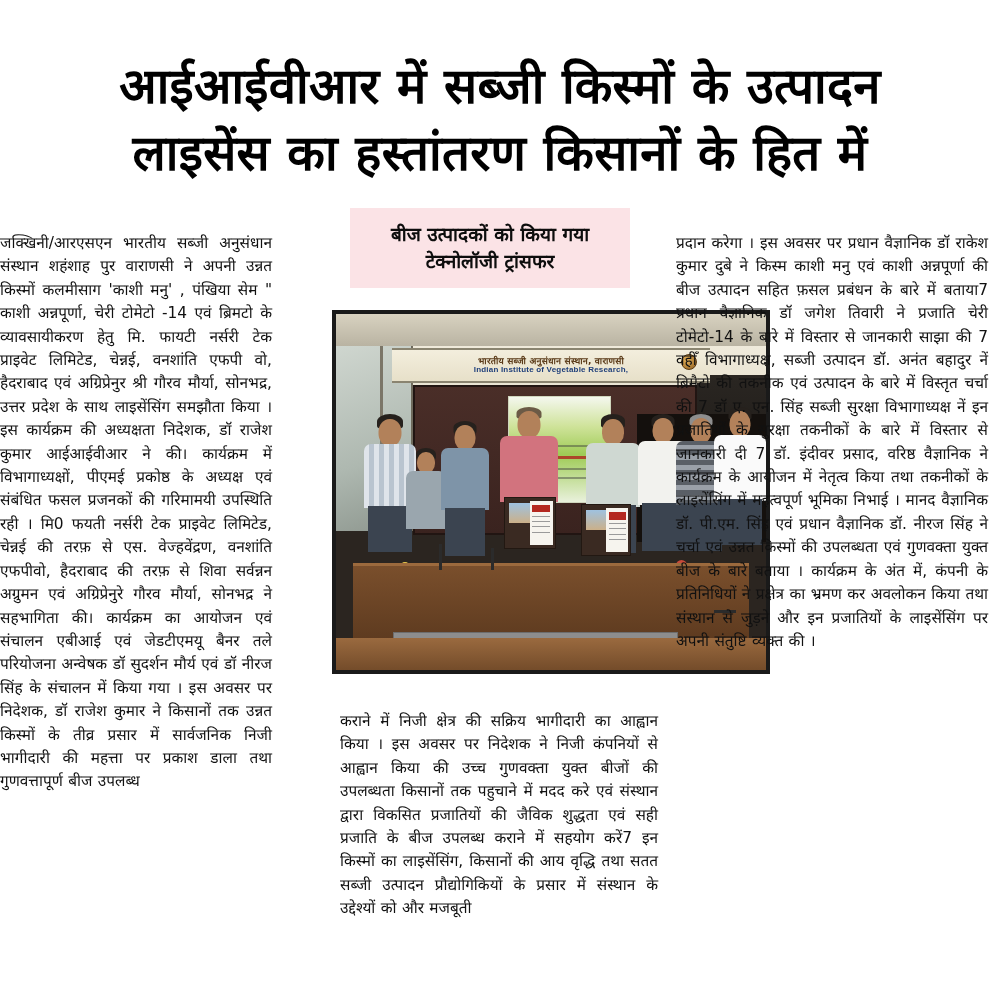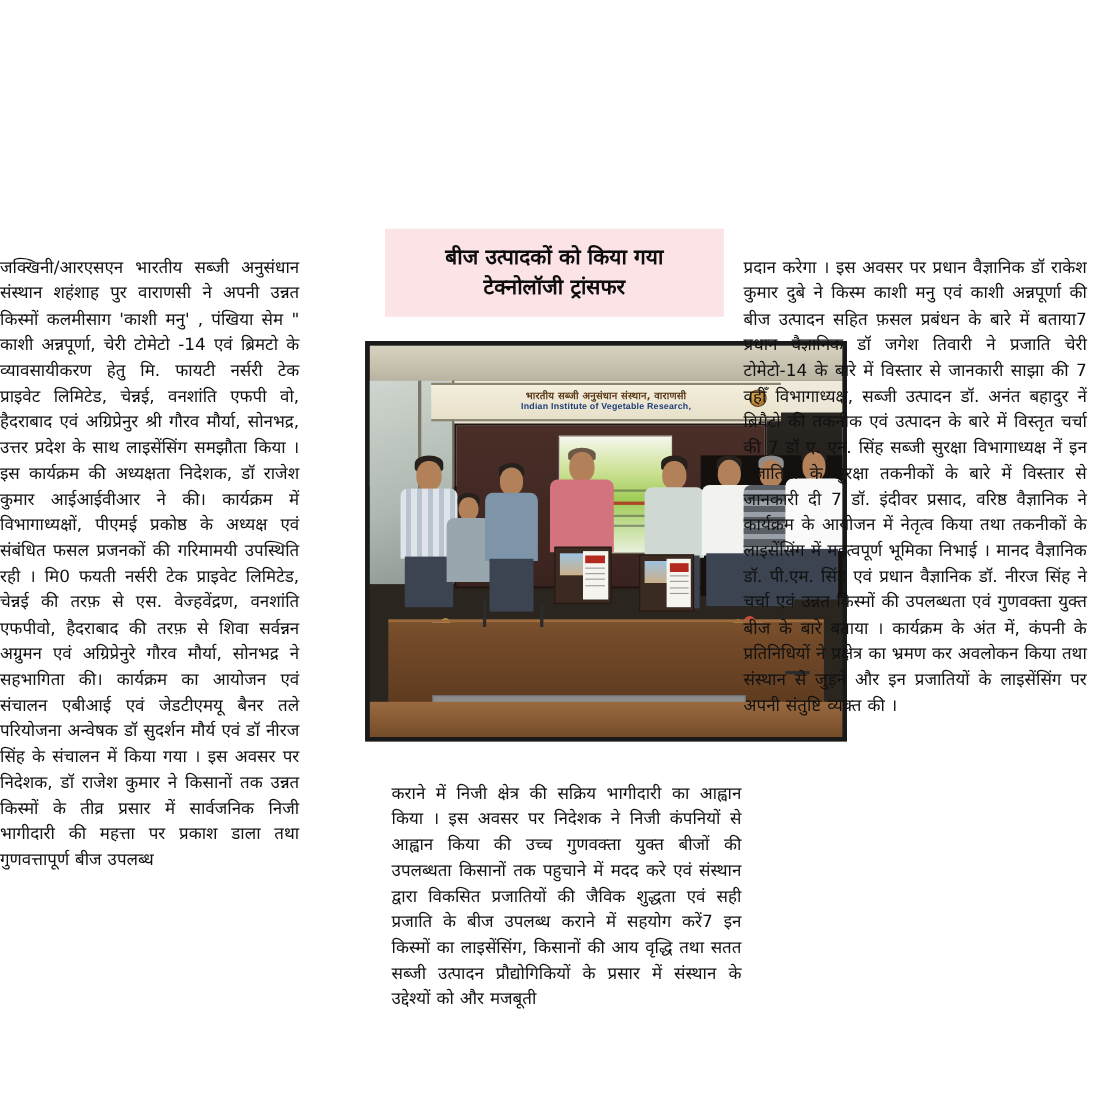--- a/index.html
+++ b/index.html
@@ -28,21 +28,21 @@
     font-size: 49px;
     line-height: 1.38;
     letter-spacing: 0.3px;
     white-space: pre-line;
   }
 
   
   .subhead-box {
     position: absolute;
     left: 350px; top: 208px;
-    width: 308px; height: 80px;
+    width: 280px; height: 80px;
     background: #fbe3e6;
     display: flex;
     align-items: center;
     justify-content: center;
   }
   .subhead-text {
     text-align: center;
     color: #0d0d0d;
     font-family: "DejaVu Sans", sans-serif;
     font-weight: 700;
@@ -144,28 +144,30 @@
     color: #111111;
     font-family: "DejaVu Sans", sans-serif;
     font-size: 15.4px;
     line-height: 1.52;
     text-align: justify;
     text-justify: inter-word;
     white-space: pre-line;
     word-spacing: 0.5px;
   }
   #col-left   { left: 0;  top: 232px; width: 272px; }
-  #col-mid    { left: 356px; top: 710px; width: 318px; }
+  #col-mid    { left: 340px; top: 710px; width: 318px; }
   #col-right  { left: 676px; top: 232px; width: 312px; }
 </style>
 </head>
 <body>
 
 <div id="clipping">
 
+  <h1 class="headline">आईआईवीआर में सब्जी किस्मों के उत्पादन
+लाइसेंस का हस्तांतरण किसानों के हित में</h1>
 
   <div class="subhead-box">
     <div class="subhead-text">बीज उत्पादकों को किया गया
 टेक्नोलॉजी ट्रांसफर</div>
   </div>
 
   <figure class="photo-frame">
     <div class="photo-inner">
 
       <div class="ph-ceiling"></div>

